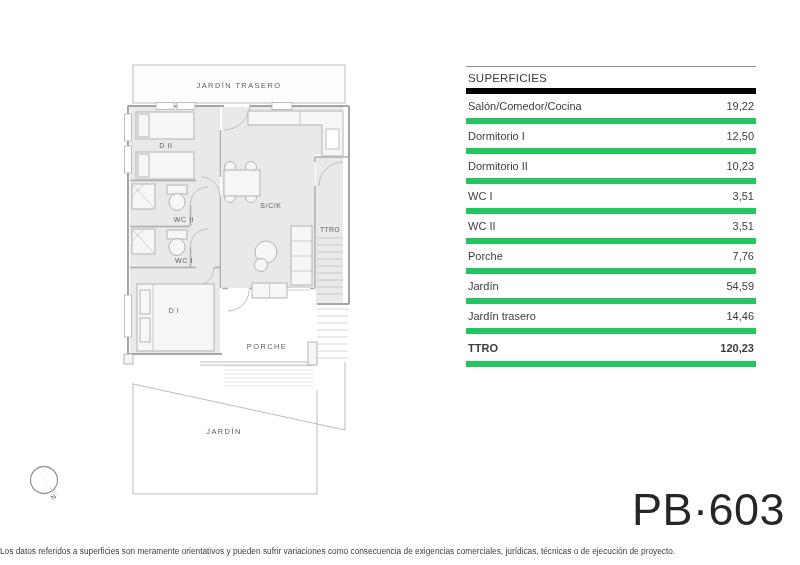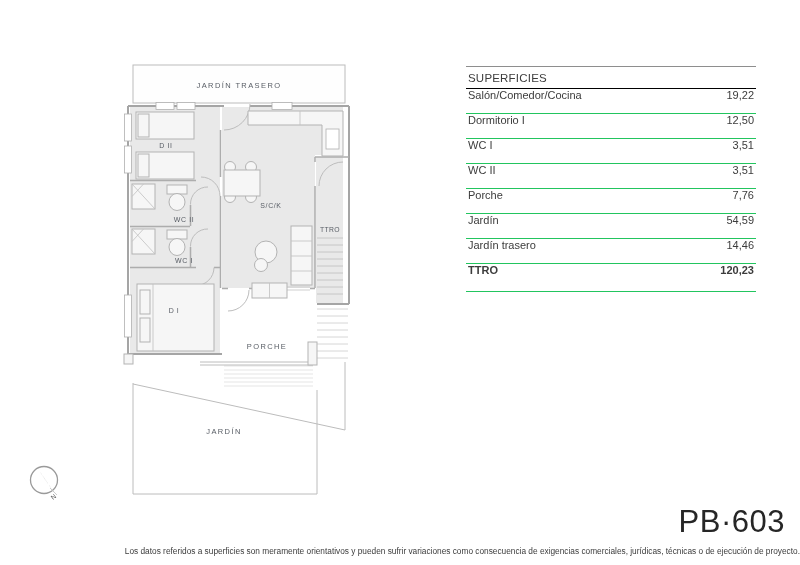--- a/index.html
+++ b/index.html
@@ -23,28 +23,28 @@
   .hatch3{stroke:#dedede;stroke-width:0.8;fill:none;}
   .lbl{fill:#575c64;font-size:7px;letter-spacing:0.6px;text-anchor:middle;
        font-family:"Liberation Sans",sans-serif;}
   .lbl-sp{font-size:7.5px;letter-spacing:1.4px;}
   .lbl-xs{font-size:6.8px;letter-spacing:0.4px;}
   .north-c{fill:#ffffff;stroke:#9a9a9a;stroke-width:1.3;}
   .north-n{fill:#555;font-size:6.5px;font-family:"Liberation Sans",sans-serif;}
   
   .sup{position:absolute;left:466px;top:66px;width:290px;font-size:11px;color:#3c3c3c;}
   .sup .title{height:21px;line-height:22px;border-top:1px solid #8e8e8e;
-      border-bottom:1px solid #000000;padding-left:2px;font-size:11.5px;letter-spacing:0.2px;}
-  .sup .row{display:flex;justify-content:space-between;height:24px;
-      border-bottom:1px solid #22c55e;padding:0 2px;}
+      border-bottom:6px solid #000000;padding-left:2px;font-size:11.5px;letter-spacing:0.2px;}
+  .sup .row{display:flex;justify-content:space-between;align-items:center;height:24px;
+      border-bottom:6px solid #22c55e;padding:0 2px;}
   .sup .row.total{height:27px;font-weight:bold;}
   
-  .plan-code{position:absolute;right:15px;top:504px;font-size:31px;font-weight:300;
+  .plan-code{position:absolute;right:15px;top:484px;font-size:45px;font-weight:300;
       color:#262626;letter-spacing:0.5px;}
-  .disclaimer{position:absolute;left:0;top:546px;width:800px;text-align:right;
+  .disclaimer{position:absolute;left:0;top:546px;width:800px;text-align:left;
       font-size:8.3px;color:#3b3b3b;}
 </style>
 </head>
 <body>
 
 <div class="plan-wrap">
 <svg width="460" height="565" viewBox="0 0 460 565">
 
   <rect x="133" y="65" width="212" height="38" fill="#fefefe" stroke="#bcbcbc" stroke-width="1"></rect>
 
@@ -154,20 +154,24 @@
   <div class="title">SUPERFICIES</div>
   <div class="row">
     <span>Salón/Comedor/Cocina</span>
     <span>19,22</span>
   </div>
   <div class="row">
     <span>Dormitorio I</span>
     <span>12,50</span>
   </div>
   <div class="row">
+    <span>Dormitorio II</span>
+    <span>10,23</span>
+  </div>
+  <div class="row">
     <span>WC I</span>
     <span>3,51</span>
   </div>
   <div class="row">
     <span>WC II</span>
     <span>3,51</span>
   </div>
   <div class="row">
     <span>Porche</span>
     <span>7,76</span>

